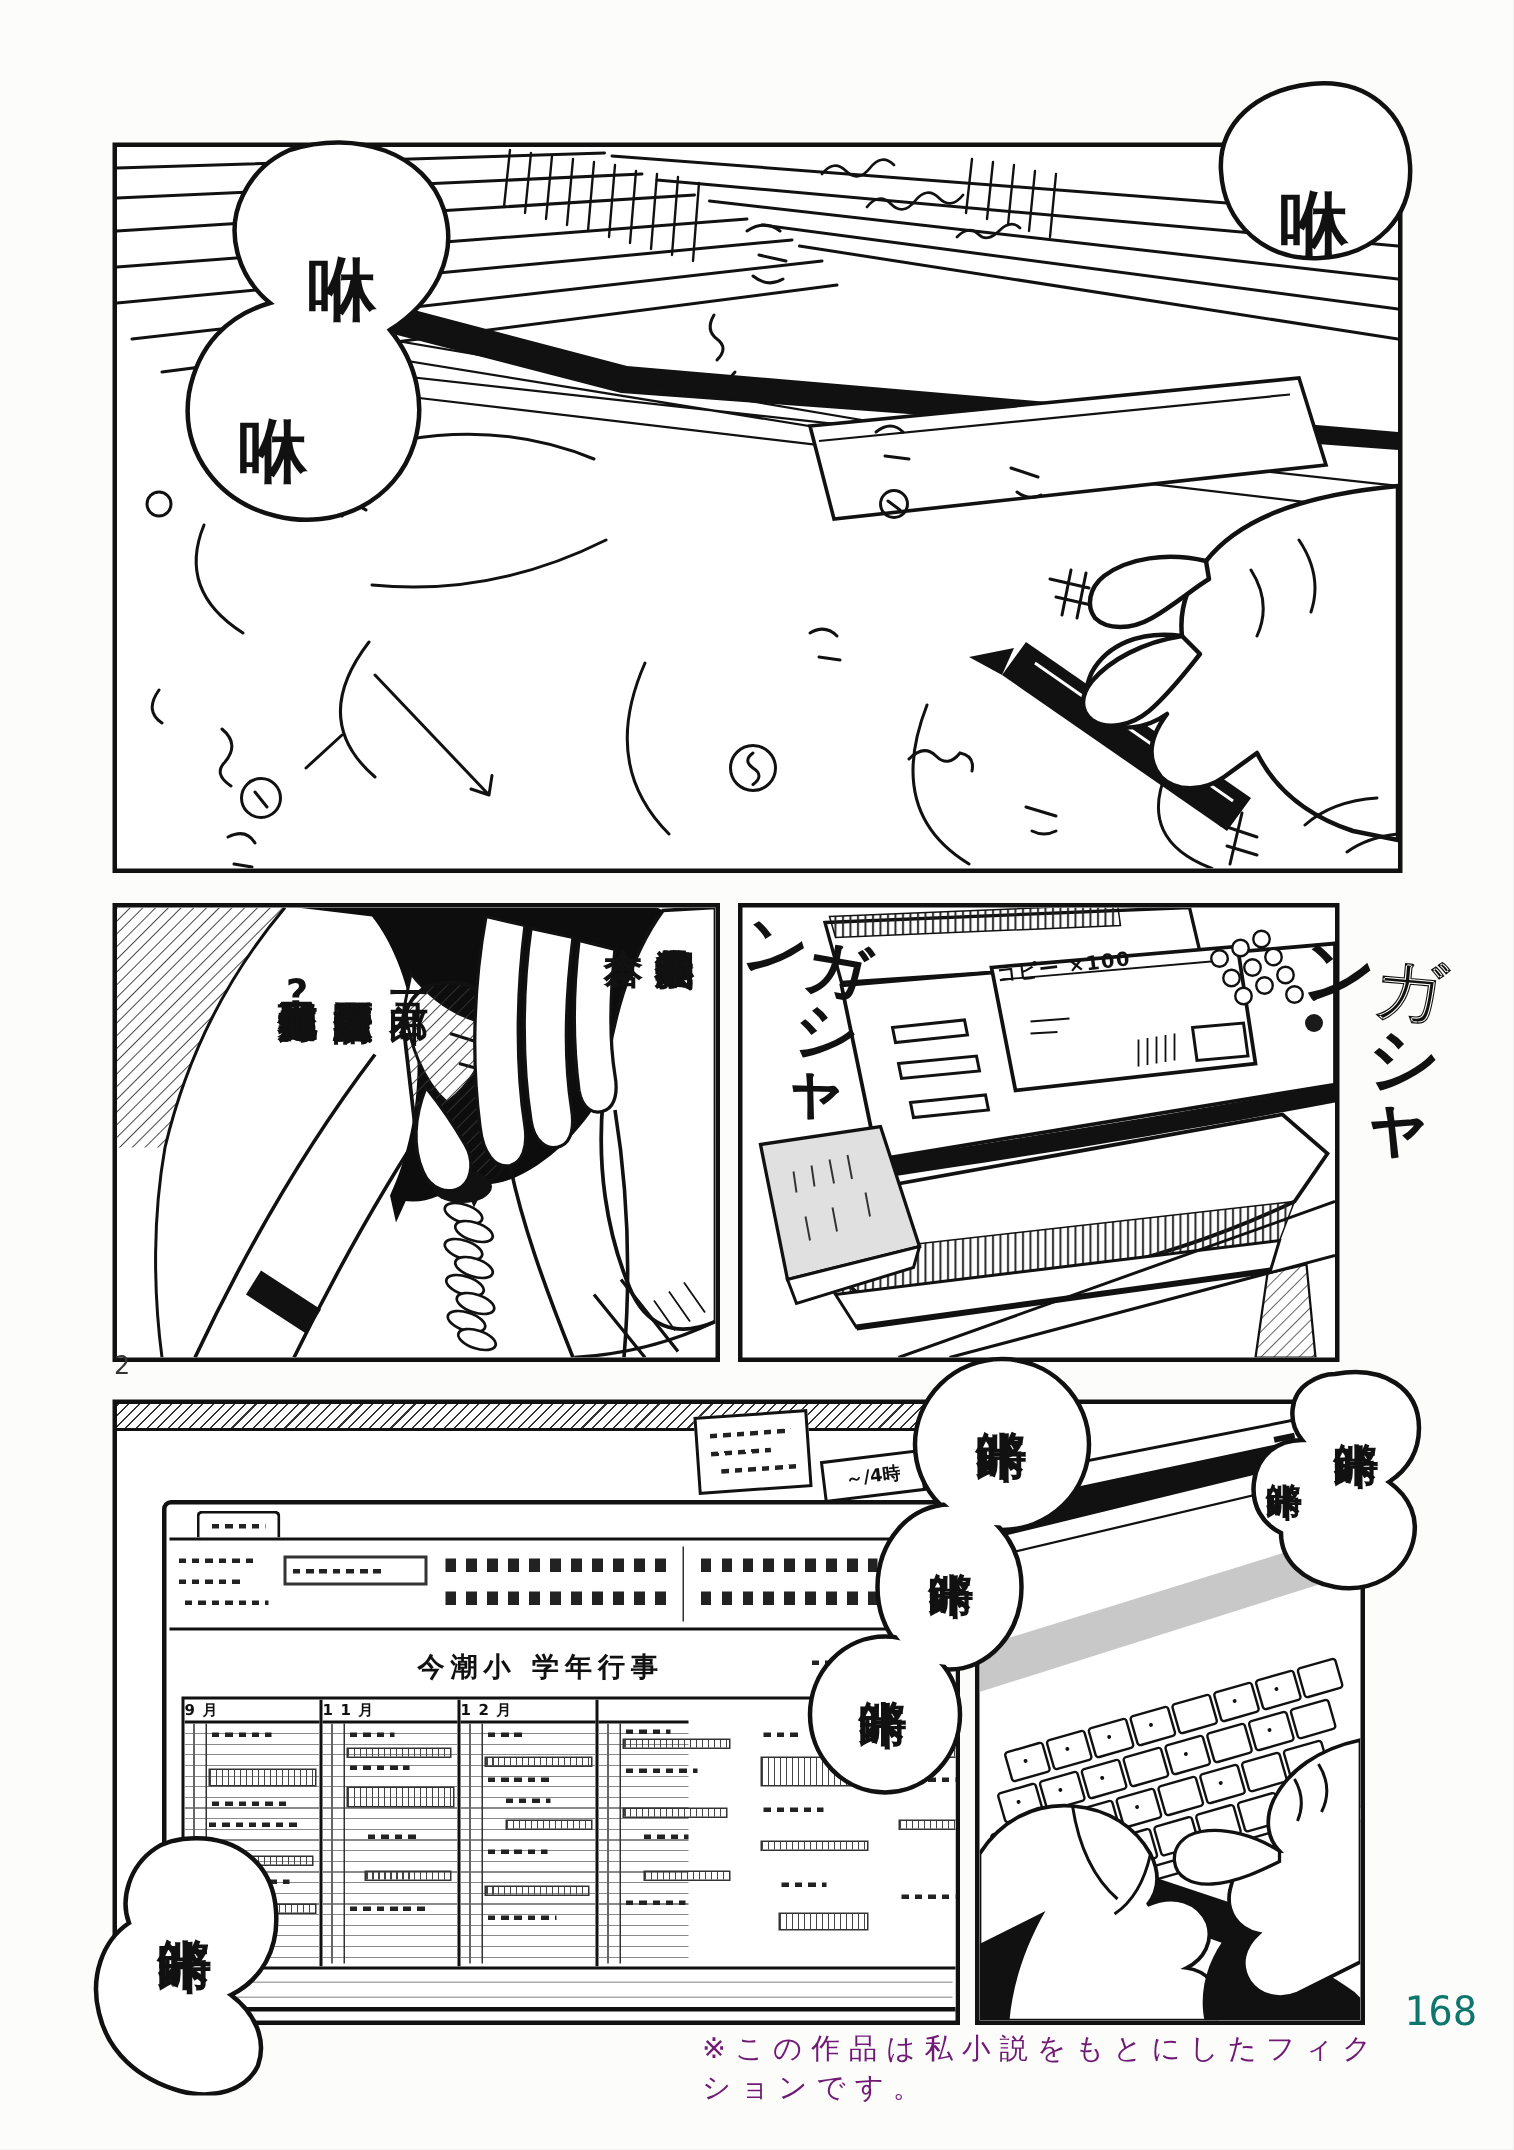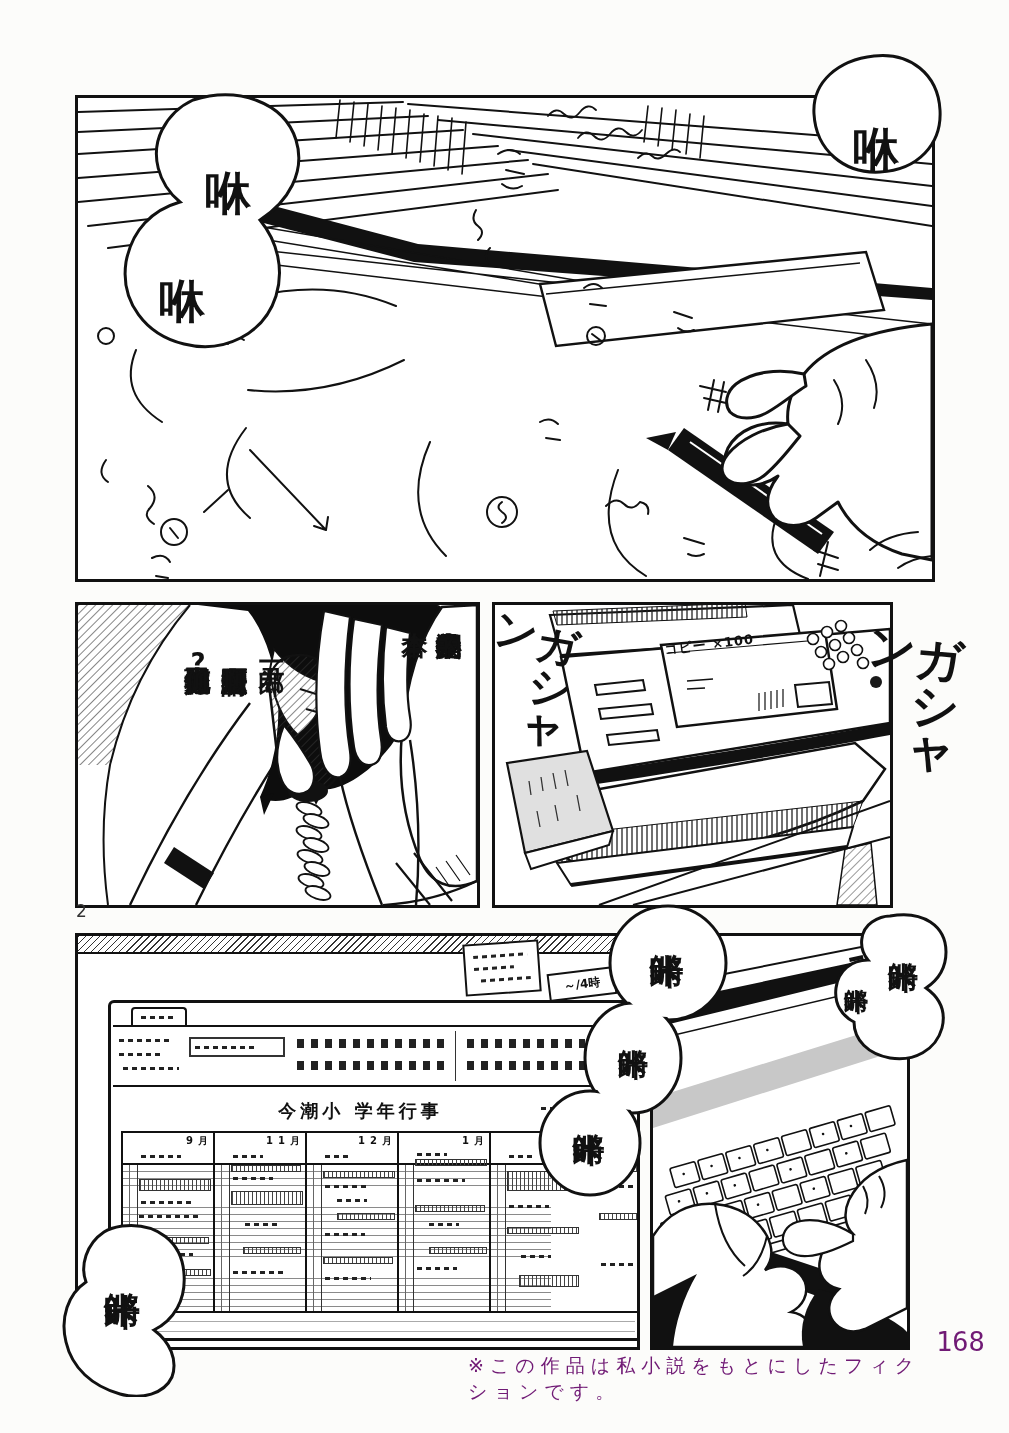--- a/index.html
+++ b/index.html
@@ -33,32 +33,32 @@
   .combo{position:absolute;left:76px;top:10px;width:96px;height:20px;border:2px solid #333;box-sizing:border-box;}
   .vdiv{position:absolute;top:4px;height:50px;border-left:1.5px solid #333;}
   .gcell{position:absolute;width:42px;height:22px;border:1.5px solid #333;box-sizing:border-box;}
   .gcell.sel{border:2.5px solid #111;}
   .glyphrow{position:absolute;height:9px;background:repeating-linear-gradient(90deg,#222 0 7px,transparent 7px 14px);}
   .sstitle{position:absolute;left:0;right:40px;top:96px;text-align:center;font-size:18px;font-weight:700;letter-spacing:4px;}
   .sstable{position:absolute;left:10px;top:128px;width:528px;height:182px;border:2px solid #111;
     box-sizing:border-box;display:flex;overflow:hidden;}
   .mcol{flex:0 0 92px;border-right:2px solid #111;position:relative;box-sizing:border-box;}
   .mcol.last{flex:0 0 60px;border-right:none;}
-  .mhead{height:32px;border-bottom:2px solid #111;font-size:10px;font-weight:700;text-align:right;
+  .mhead{height:16px;border-bottom:2px solid #111;font-size:10px;font-weight:700;text-align:left;
     line-height:15px;letter-spacing:5px;box-sizing:border-box;}
   .mbody{position:relative;height:160px;
     background:repeating-linear-gradient(180deg,transparent 0 6.3px,#8a8a8a 6.3px 7.1px);}
   .days{position:absolute;left:0;top:0;bottom:0;width:14px;border-right:1.5px solid #333;
     background:linear-gradient(90deg,transparent 0 6px,#666 6px 7px,transparent 7px);}
   .hp{position:absolute;background:repeating-linear-gradient(90deg,#444 0 1px,transparent 1px 4px);
     border:1px solid #333;box-sizing:border-box;}
   .sc{position:absolute;height:2.5px;background:repeating-linear-gradient(90deg,#222 0 5px,transparent 5px 9px);}
   .bline{position:absolute;left:12px;width:512px;border-top:1px solid #aaa;}
   .footnote{position:absolute;left:468px;top:1353px;width:460px;font-size:19px;letter-spacing:6px;color:#701a75;}
-  .pageno{position:absolute;left:936px;top:1326px;font-size:27px;font-family:"DejaVu Sans Mono","Liberation Mono",monospace;color:#701a75;}
+  .pageno{position:absolute;left:936px;top:1326px;font-size:27px;font-family:"DejaVu Sans Mono","Liberation Mono",monospace;color:#0f766e;}
   .pmark{position:absolute;left:76px;top:901px;font-size:17px;color:#333;}
   .disp-t{position:absolute;left:664px;top:634px;width:120px;font-size:13px;font-weight:700;
     transform:rotate(-7deg);letter-spacing:1px;}
   .notetxt{width:100%;height:100%;display:flex;align-items:center;justify-content:center;font-size:12px;font-weight:600;}
 </style>
 </head>
 <body>
 
 <div class="page">
 
@@ -284,26 +284,20 @@
               </div>
           </div>
           <div class="mcol">
             <div class="mhead">11月</div>
             <div class="mbody">
                 <div class="days"></div>
               </div>
           </div>
           <div class="mcol">
             <div class="mhead">12月</div>
-            <div class="mbody">
-                <div class="days"></div>
-              </div>
-          </div>
-          <div class="mcol">
-            <div class="mhead">1月</div>
             <div class="mbody">
                 <div class="days"></div>
               </div>
           </div>
           <div class="mcol last">
             <div class="mhead"></div>
             <div class="mbody">
                 <div class="days"></div>
               </div>
           </div>

